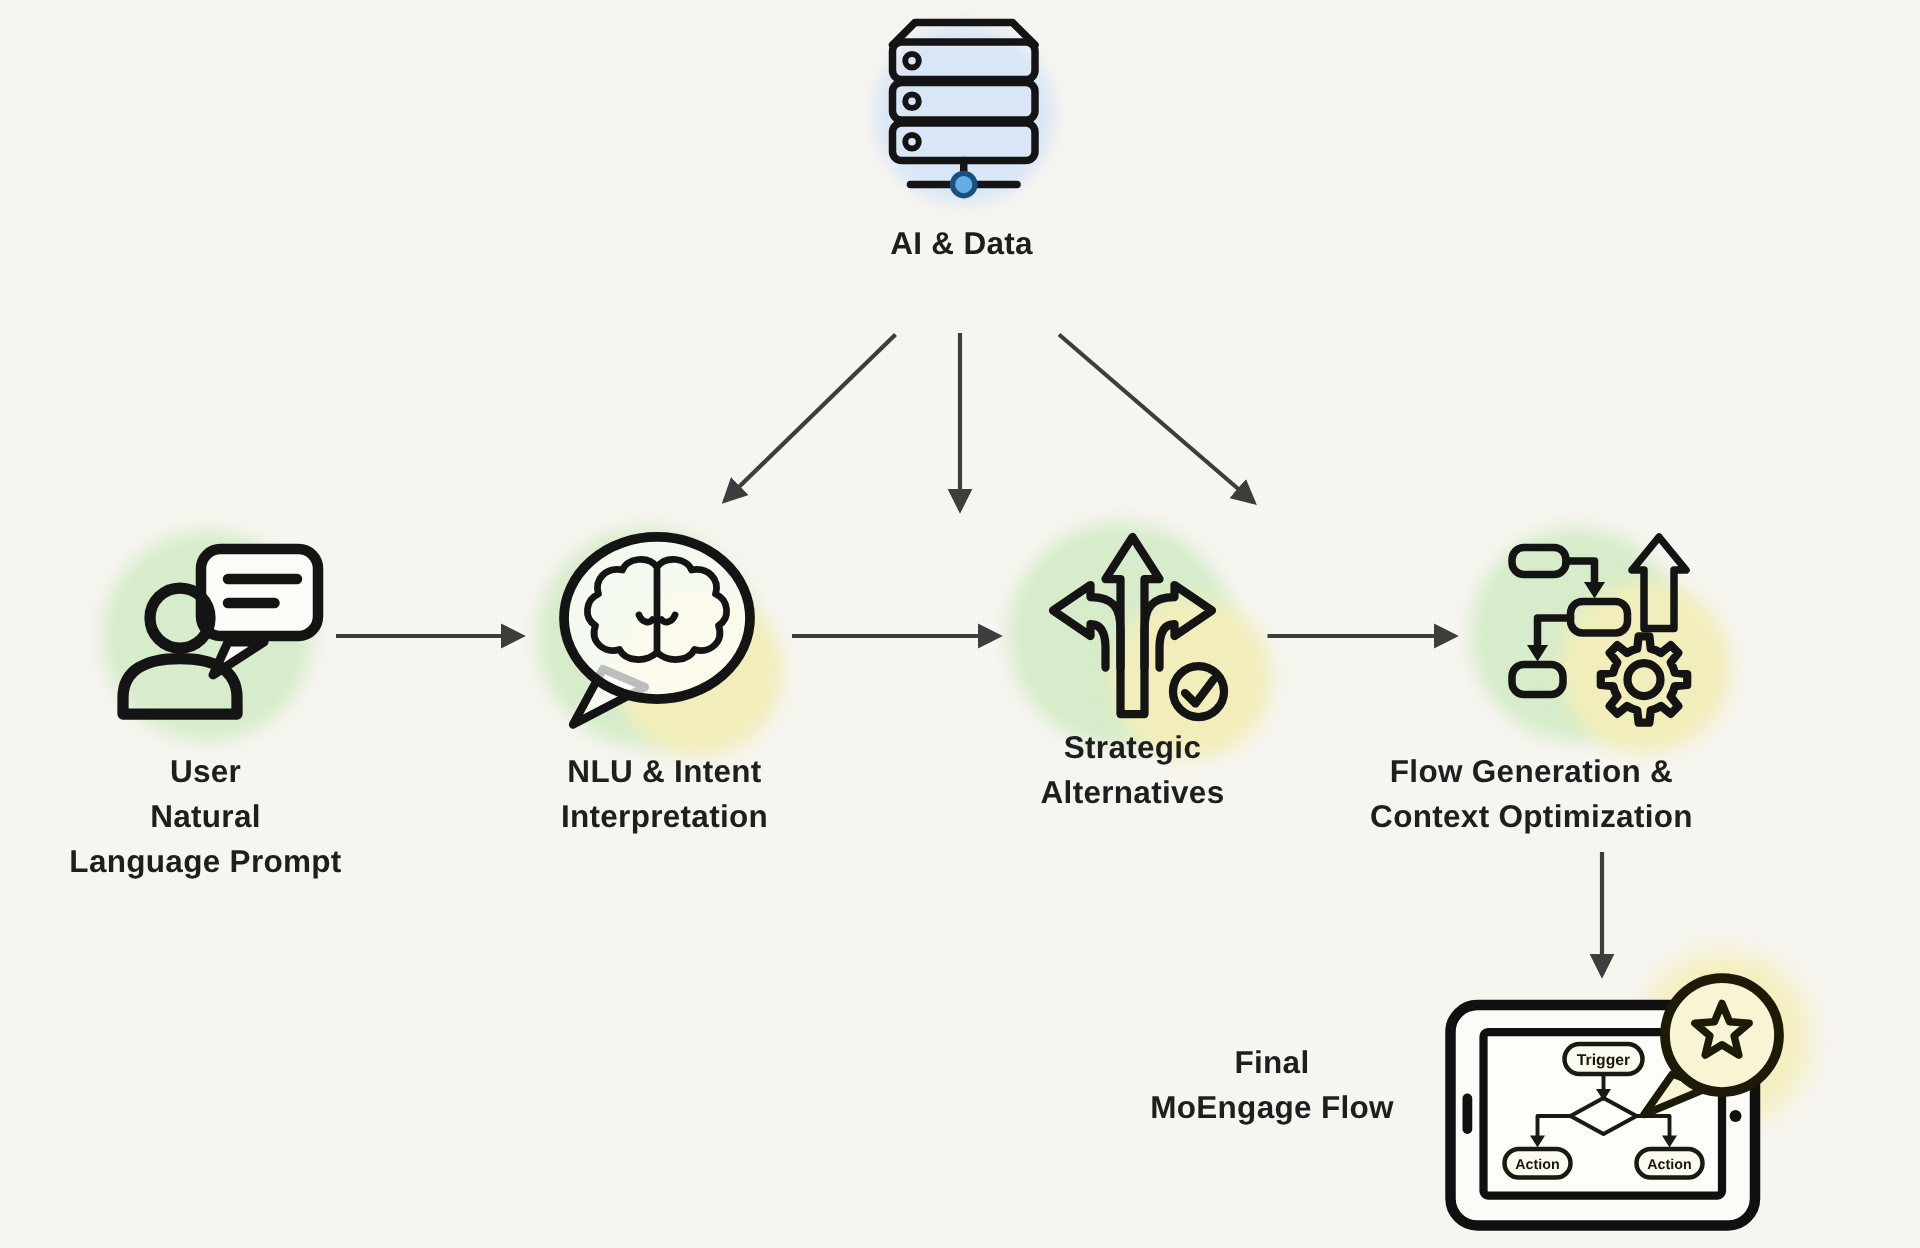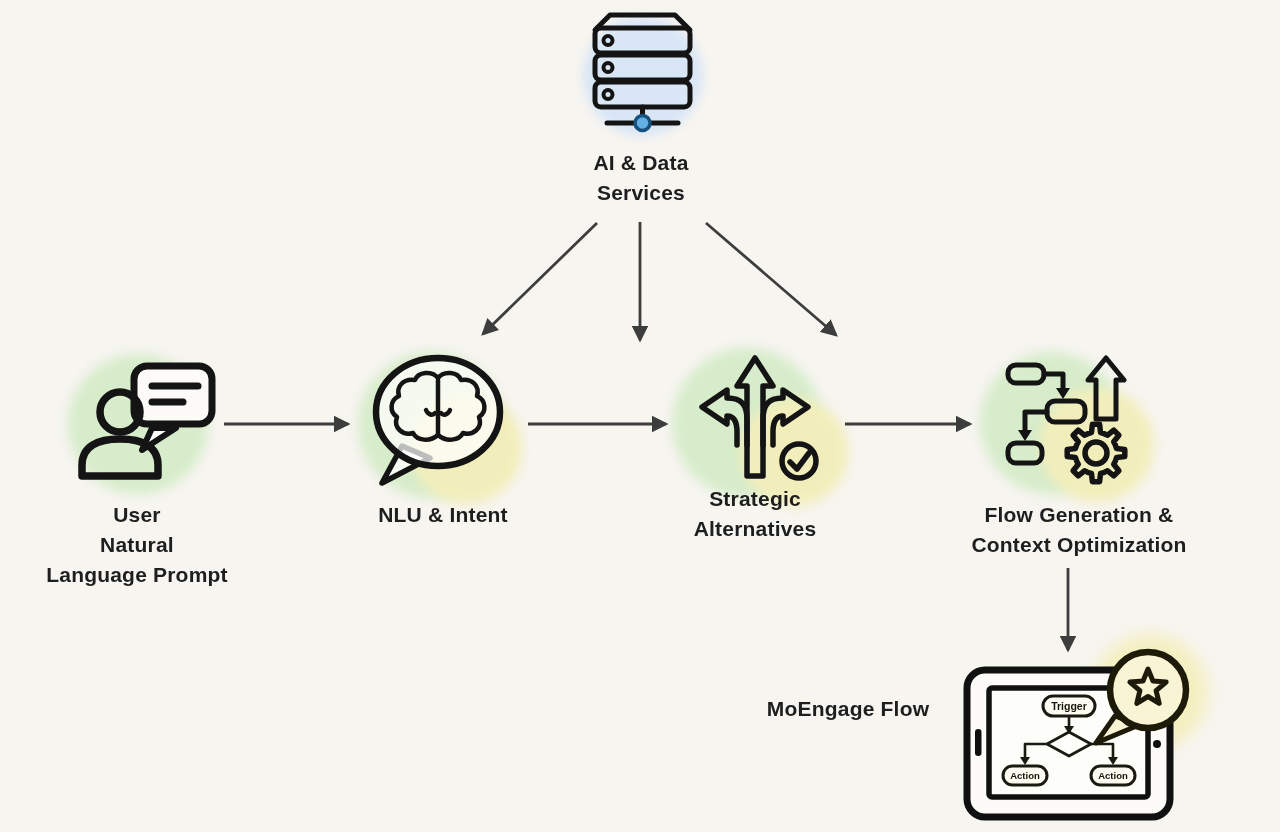--- a/index.html
+++ b/index.html
@@ -65,21 +65,20 @@
     <rect class="ink" x="9" y="72" width="95" height="25" rx="6" stroke-width="5" fill="#ecf1f9"></rect>
     <circle class="ink" cx="22" cy="30.5" r="4.5" stroke-width="4" fill="#ffffff"></circle>
     <circle class="ink" cx="22" cy="57.5" r="4.5" stroke-width="4" fill="#ffffff"></circle>
     <circle class="ink" cx="22" cy="84.5" r="4.5" stroke-width="4" fill="#ffffff"></circle>
     <path class="ink" d="M56.5,97 L56.5,113" stroke-width="5"></path>
     <path class="ink" d="M21,113 L92,113" stroke-width="5"></path>
     <circle cx="56.5" cy="113" r="7.5" fill="#64aee6" stroke="#17517e" stroke-width="3.5"></circle>
   </svg>
   <div class="node-label" style="left:541px;top:148px;width:200px;">
     <span>AI &amp; Data</span>
-    <span>Services</span>
   </div>
 
   <svg class="icon-svg" style="left:70px;top:352px;" width="150" height="150" viewBox="0 0 150 150">
     <path d="M82,76 L72,98 L106,76 Z" fill="#fcfbf7" stroke="#141414" stroke-width="6" stroke-linejoin="round"></path>
     <rect x="64" y="14" width="78" height="58" rx="13" fill="#fcfbf7" stroke="#141414" stroke-width="7"></rect>
     <path class="ink" d="M82,34 L128,34" stroke-width="7"></path>
     <path class="ink" d="M82,50 L113,50" stroke-width="7"></path>
     <circle class="ink" cx="50" cy="60" r="20" stroke-width="7.5"></circle>
     <path class="ink" d="M12,124 L12,113 C12,94 28,87 50,87 C72,87 88,94 88,113 L88,124 Z" stroke-width="7.5"></path>
   </svg>
@@ -95,20 +94,21 @@
     <g class="ink" stroke-width="4.5">
       <path d="M70,30 L70,84"></path>
       <path d="M70,28 C64,20 50,22 47,30 C36,28 28,36 31,46 C22,50 21,62 29,67 C25,78 35,86 45,83 C49,91 62,92 70,85"></path>
       <path d="M70,28 C76,20 90,22 93,30 C104,28 112,36 109,46 C118,50 119,62 111,67 C115,78 105,86 95,83 C91,91 78,92 70,85"></path>
       <path d="M58,60 C60,65 65,66 67,63"></path>
       <path d="M82,60 C80,65 75,66 73,63"></path>
     </g>
   </svg>
   <div class="node-label" style="left:293px;top:500px;width:300px;">
     <span>NLU &amp; Intent</span>
+    <span>Interpretation</span>
   </div>
 
   <svg class="icon-svg" style="left:680px;top:350px;" width="150" height="140" viewBox="0 0 150 140">
     <path class="ink" d="M75,8 L93,36 L83,36 L83,126 L67,126 L67,36 L57,36 Z" stroke-width="5.5"></path>
     <path class="ink" d="M83,95 L83,70 C83,55 88,48 103,48 L103,40 L128,57 L103,74 L103,66 C96,66 93,72 93,82 L93,95" stroke-width="5.5"></path>
     <path class="ink" d="M83,95 L83,70 C83,55 88,48 103,48 L103,40 L128,57 L103,74 L103,66 C96,66 93,72 93,82 L93,95" stroke-width="5.5" transform="translate(150,0) scale(-1,1)"></path>
     <circle class="ink" cx="119" cy="111" r="17" stroke-width="5.5" fill="#f8f6ee"></circle>
     <path class="ink" d="M110,112 L117,119 L129,103" stroke-width="5.5"></path>
   </svg>
   <div class="node-label" style="left:605px;top:484px;width:300px;">
@@ -121,26 +121,27 @@
     <path class="ink" d="M49,19 L68,19 L68,34" stroke-width="5"></path>
     <polygon class="ink-fill" points="61,33 75,33 68,44"></polygon>
     <rect class="ink" x="52" y="46" width="38" height="21" rx="8" stroke-width="5"></rect>
     <path class="ink" d="M52,57 L30,57 L30,76" stroke-width="5"></path>
     <polygon class="ink-fill" points="23,75 37,75 30,86"></polygon>
     <rect class="ink" x="13" y="88" width="34" height="20" rx="8" stroke-width="5"></rect>
     <path class="ink" d="M111,3 L129,25 L121,25 L121,64 L101,64 L101,25 L93,25 Z" stroke-width="5"></path>
     <path class="ink" id="gear-path" stroke-width="5.5" d="M121.5,93.5 L129.8,94.4 L129.8,101.6 L121.5,102.5 A21,21 0 0 1 118.7,109.3 L118.7,109.3 L123.9,115.8 L118.8,120.9 L112.3,115.7 A21,21 0 0 1 105.5,118.5 L105.5,118.5 L104.6,126.8 L97.4,126.8 L96.5,118.5 A21,21 0 0 1 89.7,115.7 L89.7,115.7 L83.2,120.9 L78.1,115.8 L83.3,109.3 A21,21 0 0 1 80.5,102.5 L80.5,102.5 L72.2,101.6 L72.2,94.4 L80.5,93.5 A21,21 0 0 1 83.3,86.7 L83.3,86.7 L78.1,80.2 L83.2,75.1 L89.7,80.3 A21,21 0 0 1 96.5,77.5 L96.5,77.5 L97.4,69.2 L104.6,69.2 L105.5,77.5 A21,21 0 0 1 112.3,80.3 L112.3,80.3 L118.8,75.1 L123.9,80.2 L118.7,86.7 A21,21 0 0 1 121.5,93.5 Z"></path>
     <circle class="ink" cx="101" cy="98" r="11" stroke-width="5.5"></circle>
   </svg>
-  <div class="node-label" style="left:929px;top:500px;width:300px;">
+  <div class="node-label" style="left:871px;top:500px;width:300px;">
     <span>Flow Generation &amp;</span>
     <span>Context Optimization</span>
   </div>
 
   <div class="node-label" style="left:748px;top:694px;width:200px;">
+    <span>Final</span>
     <span>MoEngage Flow</span>
   </div>
   <svg class="icon-svg" style="left:955px;top:630px;" width="255" height="195" viewBox="0 0 255 195">
     <rect x="12" y="40" width="203" height="147" rx="18" fill="#fcfbf7" stroke="#101010" stroke-width="7"></rect>
     <rect x="34" y="58" width="159" height="109" rx="3" fill="#fdfdfa" stroke="#101010" stroke-width="5.5"></rect>
     <rect x="20" y="99" width="6.5" height="27" rx="3.2" fill="#101010"></rect>
     <circle cx="202" cy="114" r="4" fill="#101010"></circle>
 
     <g stroke="#1a1a10" fill="none" stroke-width="2.6" stroke-linejoin="round">
       <rect x="88" y="66" width="52" height="20" rx="10" fill="#fcfbf2" stroke-width="3"></rect>

